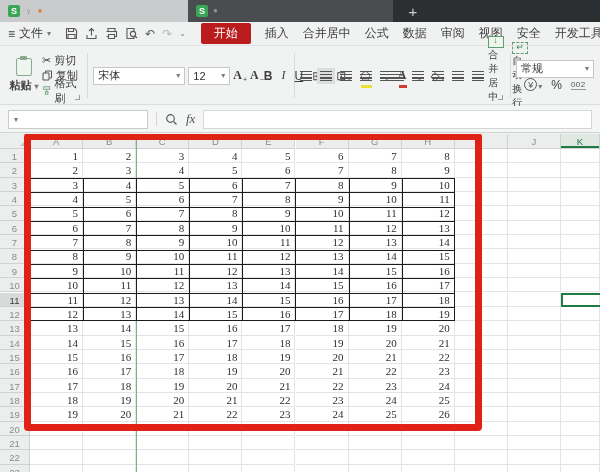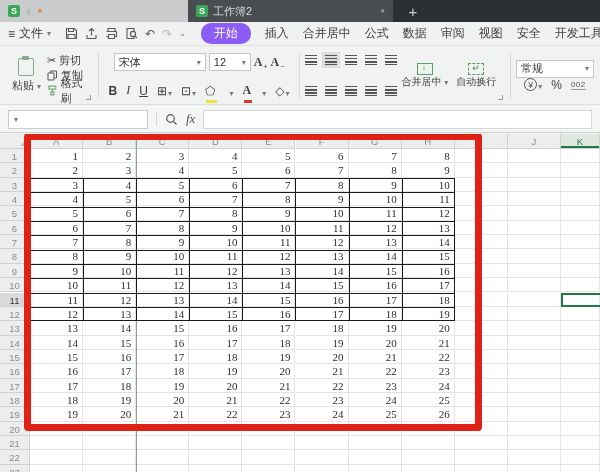--- a/index.html
+++ b/index.html
@@ -25,33 +25,33 @@
   
   .menubar { position:absolute; top:22px; left:0; width:600px; height:24px; background:#f0f1f1; border-bottom:1px solid #e2e4e4; display:flex; align-items:center; gap:7px; padding:0 8px; white-space:nowrap; }
   .file-menu { display:flex; align-items:center; gap:4px; color:#3e3e3e; }
   .vsep { width:1px; height:14px; background:#d4d6d6; }
   .qicon { color:#5a5a5a; font-size:12px; display:inline-flex; align-items:center; }
   .qicon svg { display:block; }
   .qicon.dim { color:#b8b8b8; }
   .caret { font-size:8px; color:#7a7a7a; }
   .ribbon-tabs { display:flex; align-items:center; gap:14px; margin-left:8px; }
   .rtab { color:#3e3e3e; font-size:12px; }
-  .rtab.active { background:#8b5cf6; color:#fff; border-radius:10px; padding:2px 13px; }
+  .rtab.active { background:#b91c1c; color:#fff; border-radius:2px; padding:2px 13px; }
 
   
   .toolbar { position:absolute; top:47px; left:0; width:600px; height:58px; background:#f1f2f2; border-bottom:1px solid #dcdede; display:flex; align-items:stretch; padding:4px 6px; }
   .tgroup { position:relative; display:flex; align-items:center; }
   .gsep { width:1px; background:#d9dbdb; margin:2px 5px; }
   .paste-btn { display:flex; flex-direction:column; align-items:center; justify-content:center; width:42px; gap:2px; }
-  .paste-btn .lbl { font-size:11px; }
+  .paste-btn .lbl { font-size:11px;font-weight:bold; }
   .minicol { display:flex; flex-direction:column; justify-content:space-between; padding:2px 0; }
   .minibtn { display:flex; align-items:center; gap:3px; font-size:11px; height:15px; color:#3e3e3e; }
   .clipboard { width:16px; height:18px; border:1.5px solid #8aa98f; border-radius:2px; position:relative; background:#eef4ef; }
   .clipboard:before { content:""; position:absolute; top:-3px; left:3px; width:7px; height:4px; background:#8aa98f; border-radius:1px; }
-  .fontgrp { display:flex; flex-direction:column; justify-content:space-between; padding:2px 0; }
+  .fontgrp { display:flex; justify-content:space-between; padding:2px 0; }
   .selbox { background:#fff; border:1px solid #c6c8c8; height:18px; display:flex; align-items:center; padding:0 4px; justify-content:space-between; font-size:11px; color:#333; }
   .row-h { display:flex; align-items:center; gap:6px; }
   .fmt-ic { font-size:12px; color:#3e3e3e; display:inline-flex; align-items:flex-end; gap:1px; }
   .fmt-ic b { font-family:"Liberation Serif", serif; }
   .underbar { display:inline-block; width:11px; height:3px; margin-left:-11px; position:relative; top:5px; }
   .lines-ic { display:inline-block; width:12px; height:10px; background:repeating-linear-gradient(to bottom,#555 0 1.4px,transparent 1.4px 3.1px); }
   .lines-ic.sel { outline:3px solid #dcdedd; background-color:#dcdedd; background-image:repeating-linear-gradient(to bottom,#555 0 1.4px,transparent 1.4px 3.1px); }
   .stackbtn { display:flex; flex-direction:column; align-items:center; justify-content:center; gap:0; font-size:10px; color:#3e3e3e; padding:0 4px; }
   .merge-ic { width:16px; height:12px; border:1px solid #5d9e6c; position:relative; background:#eef5ef; }
   .merge-ic:before { content:"↓"; position:absolute; left:4px; top:-2px; font-size:9px; color:#3b8a4e; }
@@ -95,21 +95,20 @@
 <div class="app">
 
   <div class="titlebar">
     <div class="doc-tab light">
       <span class="sheet-icon">S</span>
       <span class="key-ic">♀</span>
       <span class="dot orange">●</span>
     </div>
     <div class="doc-tab dark">
       <span class="sheet-icon">S</span>
-      <span class="tab-label">工作簿2</span>
       <span class="dot gray">●</span>
     </div>
     <div class="newtab">+</div>
   </div>
 
   <div class="menubar">
     <div class="file-menu">
       <span>≡</span>
       <span>文件</span>
       <span class="caret">▾</span>

